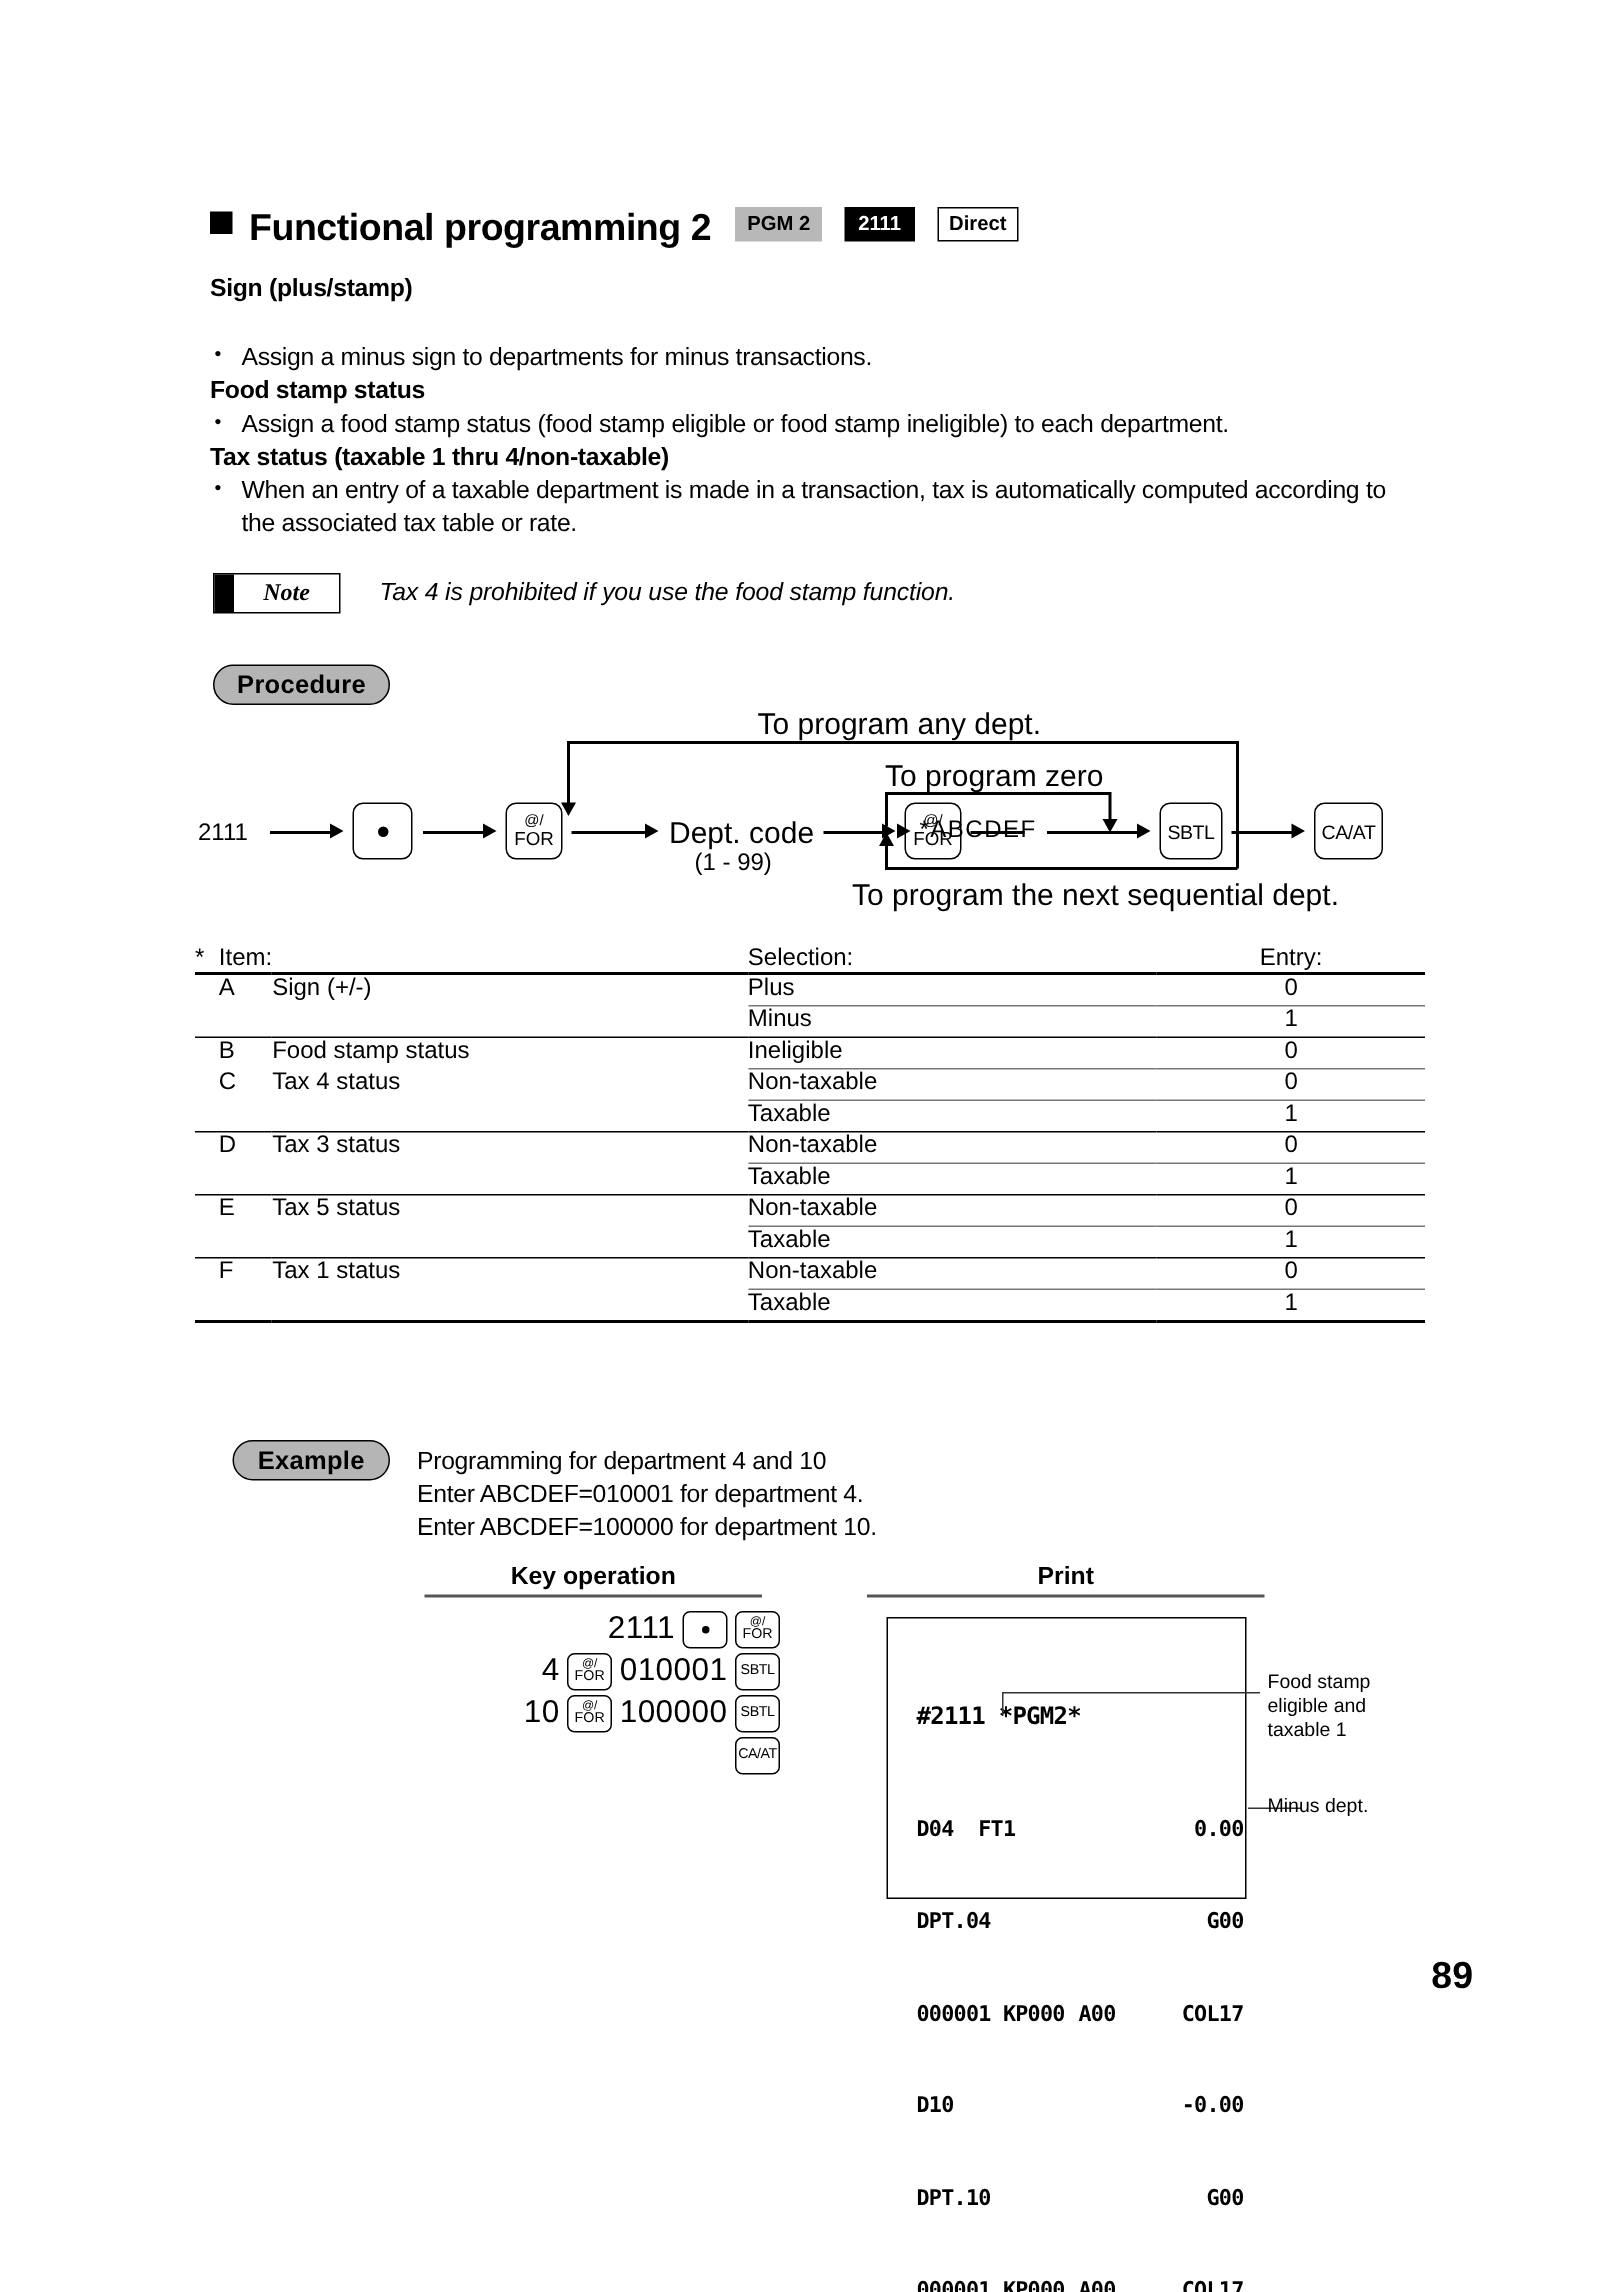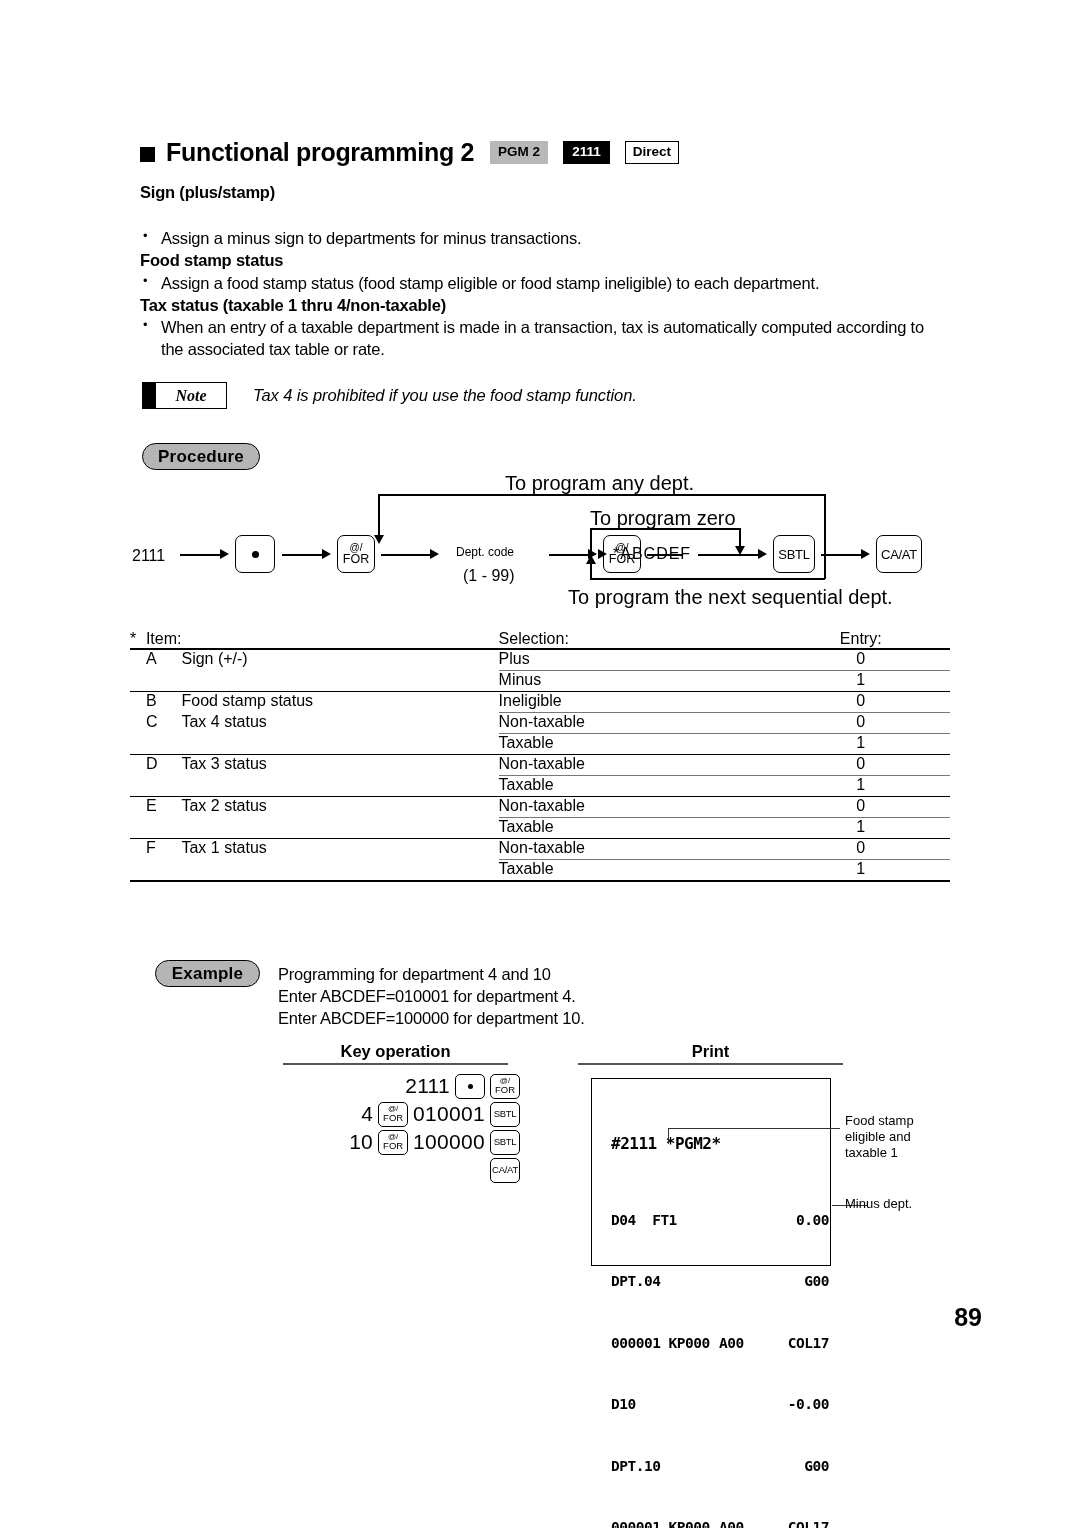--- a/index.html
+++ b/index.html
@@ -21,21 +21,21 @@
     width: 1080px;
     height: 1528px;
   }
 
   
   .title-row {
     position: absolute;
     left: 140px;
     top: 138px;
     display: flex;
-    align-items: center;
+    align-items: flex-start;
     gap: 0px;
   }
   .title-bullet {
     width: 15px;
     height: 15px;
     background: #000;
     margin-right: 11px;
     margin-top: 3px;
   }
   .title-text {
@@ -403,21 +403,21 @@
     <div class="arrow-r" style="left:192px; top:79px;"></div>
 
     <div class="dg-key" style="left:207px; top:65px; width:38px; height:38px;">
       <div class="l1">@/</div>
       <div class="l2">FOR</div>
     </div>
 
     <div class="hline" style="left:251px; top:84px; width:52px;"></div>
     <div class="arrow-r" style="left:300px; top:79px;"></div>
 
-    <div class="dg-label" style="left:316px; top:75px; font-size:12px;margin-left:10px;">Dept. code</div>
+    <div class="dg-label" style="left:316px; top:75px; font-size:20px;">Dept. code</div>
     <div class="dg-label" style="left:333px; top:97px; font-size:16px;">(1 - 99)</div>
 
     <div class="hline" style="left:419px; top:84px; width:42px;"></div>
     <div class="arrow-r" style="left:458px; top:79px;"></div>
 
     <div class="dg-key" style="left:473px; top:65px; width:38px; height:38px;">
       <div class="l1">@/</div>
       <div class="l2">FOR</div>
     </div>
 
@@ -505,21 +505,21 @@
           <td class="cell bb-med"></td>
           <td class="c-letter cell bb-med"></td>
           <td class="c-item cell bb-med"></td>
           <td class="c-sel cell bb-med">Taxable</td>
           <td class="c-ent cell bb-med" style="text-align:center;">1</td>
         </tr>
 
         <tr>
           <td class="cell bb-none"></td>
           <td class="c-letter cell bb-none">E</td>
-          <td class="c-item cell bb-none">Tax 2 status</td>
+          <td class="c-item cell bb-none">Tax 5 status</td>
           <td class="c-sel cell bb-thin">Non-taxable</td>
           <td class="c-ent cell bb-thin" style="text-align:center;">0</td>
         </tr>
         <tr>
           <td class="cell bb-med"></td>
           <td class="c-letter cell bb-med"></td>
           <td class="c-item cell bb-med"></td>
           <td class="c-sel cell bb-med">Taxable</td>
           <td class="c-ent cell bb-med" style="text-align:center;">1</td>
         </tr>

